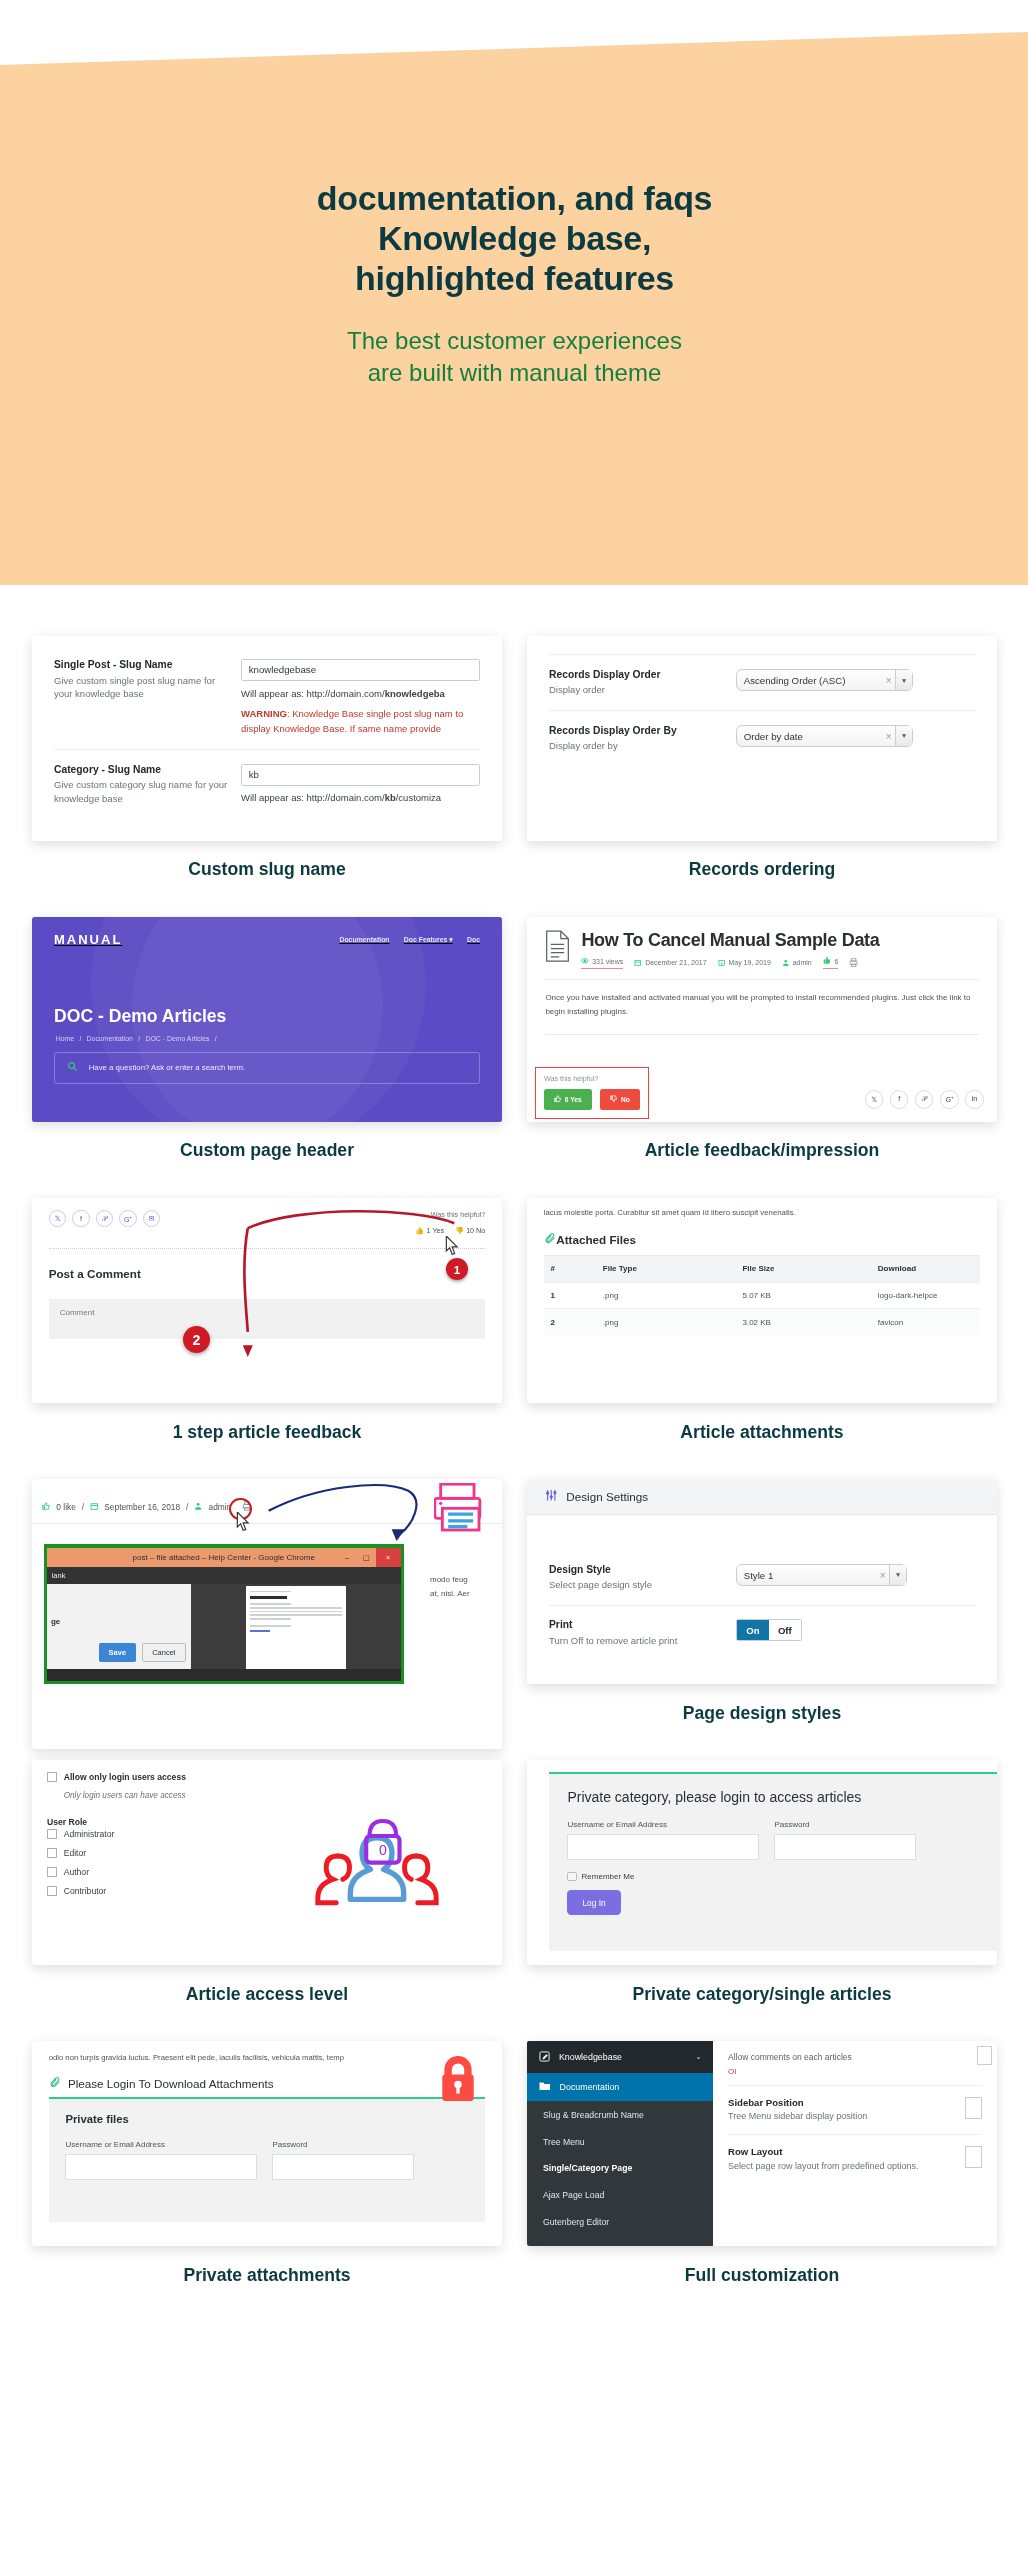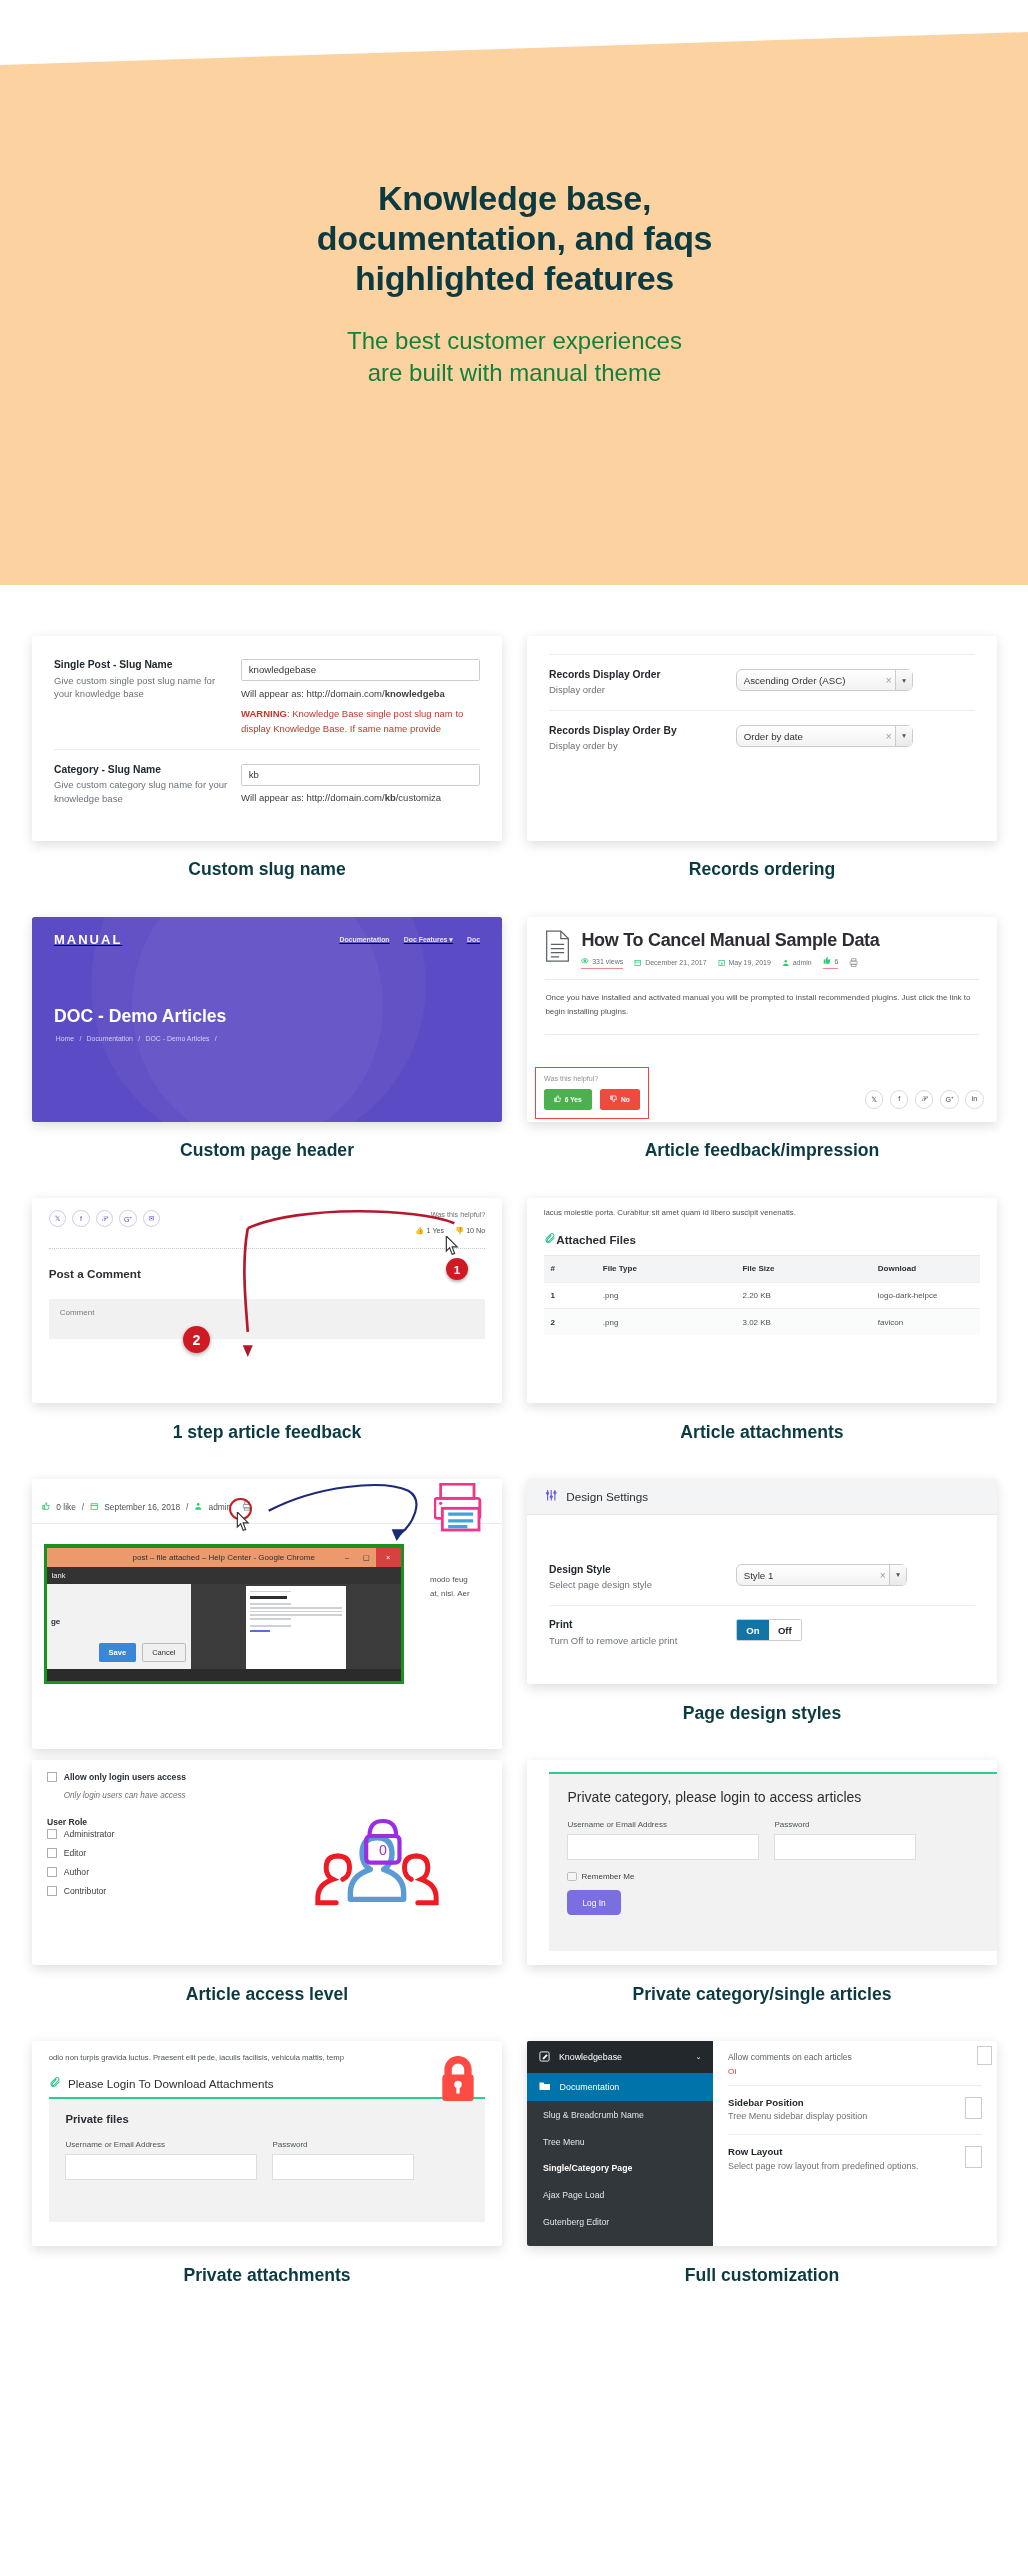--- a/index.html
+++ b/index.html
@@ -260,22 +260,22 @@
 
   .icon { display: inline-block; line-height: 1; }
   .green { color: #34c38f; }
 </style>
 </head>
 <body>
 
 <div class="hero"></div>
 <div class="hero-inner">
   <div class="hero-title">
+    <div>documentation, and faqs</div>
     <div>Knowledge base,</div>
-    <div>documentation, and faqs</div>
     <div>highlighted features</div>
   </div>
   <div class="hero-sub">
     <div>The best customer experiences</div>
     <div>are built with manual theme</div>
   </div>
 </div>
 
 <div class="grid">
 
@@ -359,20 +359,29 @@
             </div>
           </div>
           <div class="kb-pagetitle">DOC - Demo Articles</div>
           <div class="kb-crumb">
             <span>Home</span>
             <span>/</span>
             <span>Documentation</span>
             <span>/</span>
             <span>DOC - Demo Articles</span>
             <span>/</span>
+          </div>
+          <div class="kb-search">
+            <span class="icon">
+              <svg width="11" height="11" viewBox="0 0 24 24" fill="none" stroke="#2ecc71" stroke-width="2.6">
+                  <circle cx="10" cy="10" r="6.5"></circle>
+                  <line x1="15" y1="15" x2="21" y2="21"></line>
+                </svg>
+            </span>
+            <span class="ph">Have a question? Ask or enter a search term.</span>
           </div>
         </div>
       </div>
       <div class="caption">Custom page header</div>
     </div>
 
     <div class="cell">
       <div class="shot">
         <div class="art">
           <div class="art-head">
@@ -544,21 +553,21 @@
               <th style="width:12%">#</th>
               <th style="width:32%">File Type</th>
               <th style="width:31%">File Size</th>
               <th>Download</th>
             </tr>
               </thead>
             <tbody>
               <tr>
                 <td class="idx">1</td>
                 <td>.png</td>
-                <td>2.20 KB</td>
+                <td>5.07 KB</td>
                 <td>logo-dark-helpce</td>
               </tr>
               <tr class="alt">
                 <td class="idx">2</td>
                 <td>.png</td>
                 <td>3.02 KB</td>
                 <td>favicon</td>
               </tr>
             </tbody>
           </table>

